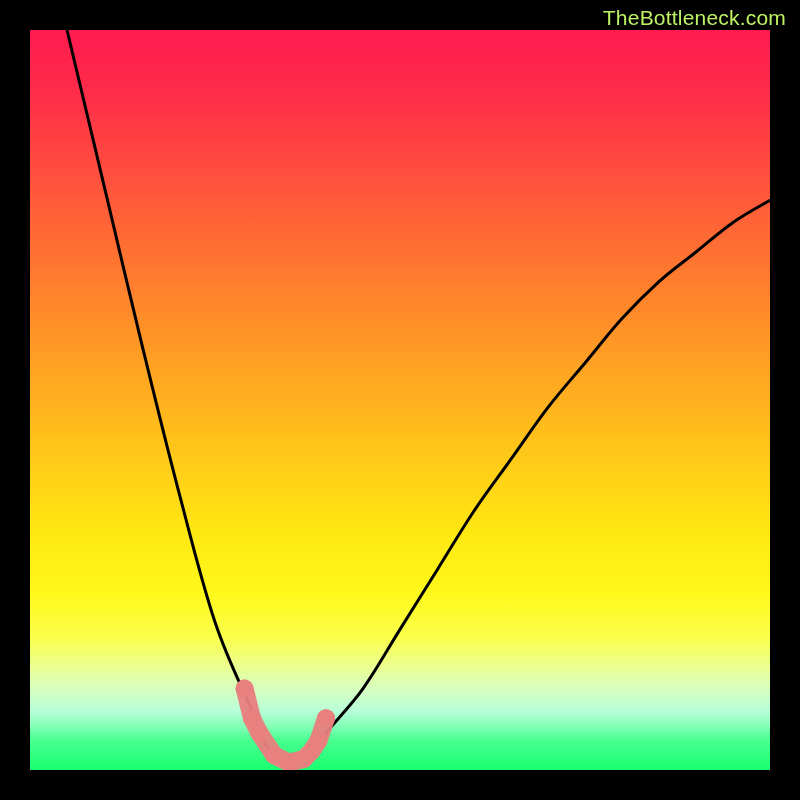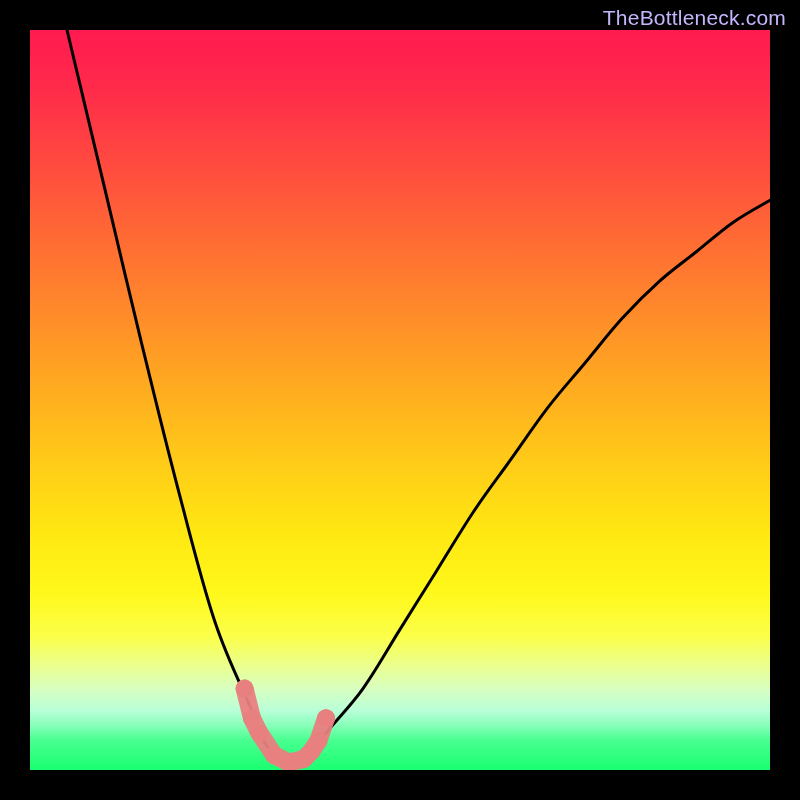--- a/index.html
+++ b/index.html
@@ -41,21 +41,21 @@
       #b8ffd8 92%,
       #86ffb8 94%,
       #48ff90 96%,
       #1aff70 100%
     );
   }
   .watermark {
     position: absolute;
     top: 6px;
     right: 14px;
-    color: #c4b5fd;
+    color: #bef264;
     font-size: 21px;
     font-weight: 400;
     letter-spacing: 0.2px;
   }
   svg.curve {
     position: absolute;
     left: 0;
     top: 0;
     width: 740px;
     height: 740px;

